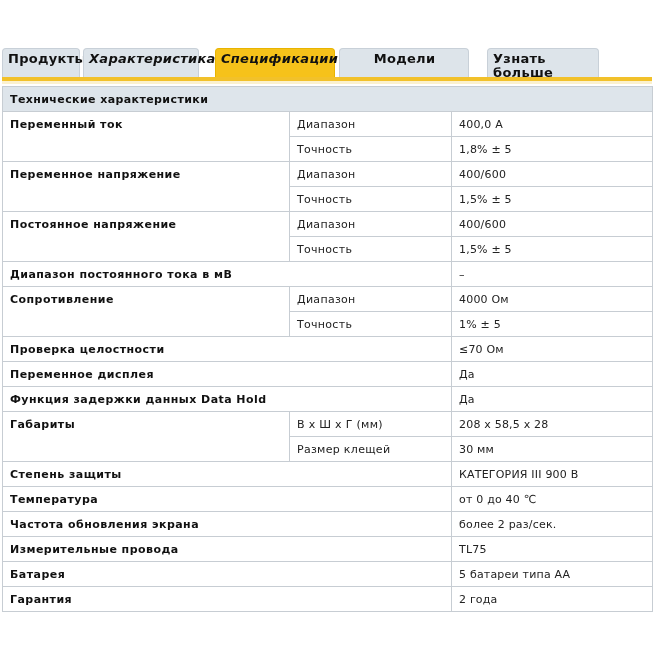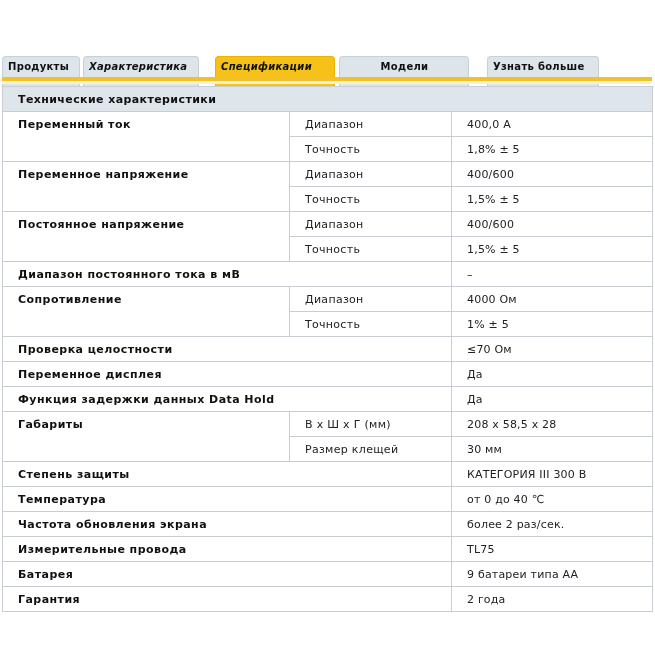--- a/index.html
+++ b/index.html
@@ -1,44 +1,44 @@
 <!DOCTYPE html>
 <html><head>
   <meta charset="utf-8">
   <style>
     * { box-sizing: border-box; margin: 0; padding: 0; }
     html, body { width: 655px; height: 655px; background: #ffffff; overflow: hidden; }
     body { font-family: "DejaVu Sans", sans-serif; font-size: 11px; color: #111; position: relative; }
 
     .tabs { position: absolute; left: 2px; top: 44px; height: 34px; width: 650px; }
     .tab {
-      position: absolute; top: 12px; height: 34px;
+      position: absolute; top: 4px; height: 34px;
       background: #dde4ea; border: 1px solid #c8d0d8; border-bottom: none;
       border-radius: 4px 4px 0 0;
-      font-weight: bold; font-size: 10px; letter-spacing: 0.3px;
+      font-weight: bold; font-size: 13px; letter-spacing: 0.3px;
       padding: 3px 4px 0 5px; line-height: 14px; color: #111; cursor: pointer;
     }
     .tab.active { background: #f6c21a; border-color: #e8b400; font-style: italic; }
     .tab.center { text-align: center; }
     .tab-bar {
       position: absolute; left: 2px; top: 77px; width: 650px; height: 4px;
       background: #f2c12a;
     }
     .tab-bar-shadow {
       position: absolute; left: 2px; top: 81px; width: 650px; height: 3px;
       background: #fbf1cf;
     }
 
     table.spec {
       position: absolute; left: 2px; top: 86px; width: 650px;
       border-collapse: collapse; table-layout: fixed;
     }
     table.spec td {
       border: 1px solid #c7cdd3; height: 25px; vertical-align: top;
-      padding: 6px 5px 0 15px; line-height: 13px; font-size: 11px;
+      padding: 6px 5px 0 7px; line-height: 13px; font-size: 11px;
     }
     table.spec tr.head td {
       background: #dee5eb; font-weight: bold; letter-spacing: 0.4px; height: 25px;
       padding-top: 6px;
     }
     td.lbl { font-weight: bold; letter-spacing: 0.45px; }
     td.sub { color: #222; letter-spacing: 0.3px; }
     td.val { color: #222; letter-spacing: 0.2px; }
   </style>
 </head>
@@ -140,41 +140,41 @@
     <td class="sub">В x Ш x Г (мм)</td>
     <td class="val">208 x 58,5 x 28</td>
   </tr>
   <tr>
     <td class="sub">Размер клещей</td>
     <td class="val">30 мм</td>
   </tr>
 
   <tr>
     <td class="lbl" colspan="2">Степень защиты</td>
-    <td class="val">КАТЕГОРИЯ III 300 В</td>
+    <td class="val">КАТЕГОРИЯ III 900 В</td>
   </tr>
 
   <tr>
     <td class="lbl" colspan="2">Температура</td>
     <td class="val">от 0 до 40 ℃</td>
   </tr>
 
   <tr>
     <td class="lbl" colspan="2">Частота обновления экрана</td>
     <td class="val">более 2 раз/сек.</td>
   </tr>
 
   <tr>
     <td class="lbl" colspan="2">Измерительные провода</td>
     <td class="val">TL75</td>
   </tr>
 
   <tr>
     <td class="lbl" colspan="2">Батарея</td>
-    <td class="val">9 батареи типа AA</td>
+    <td class="val">5 батареи типа AA</td>
   </tr>
 
   <tr>
     <td class="lbl" colspan="2">Гарантия</td>
     <td class="val">2 года</td>
   </tr>
 </tbody>
   </table>
 
 </body></html>

